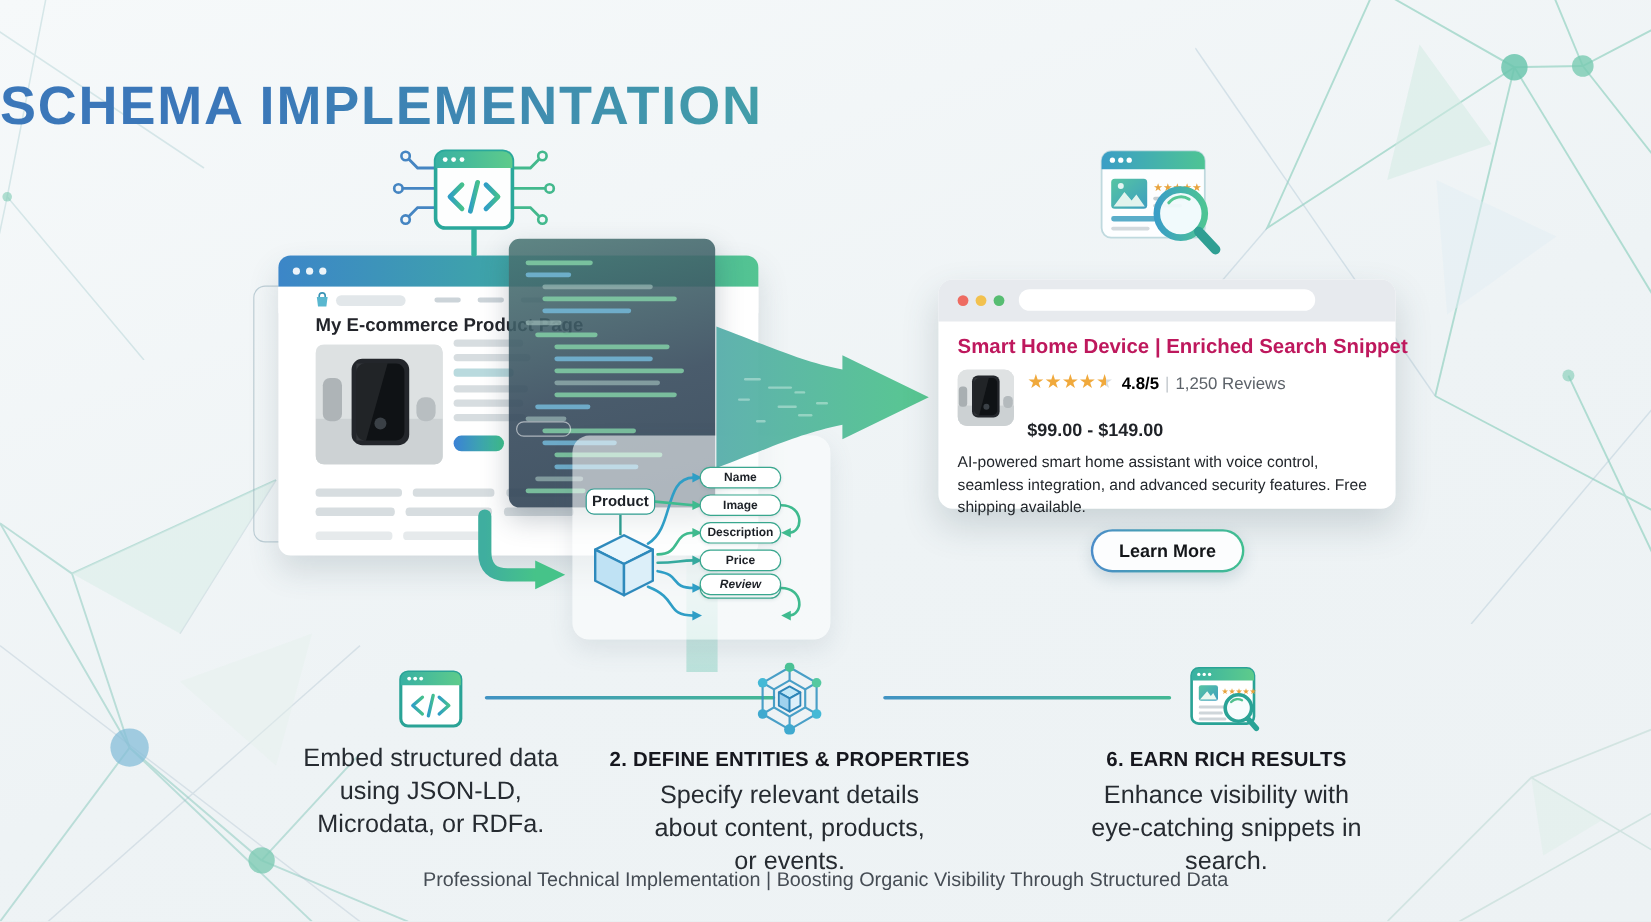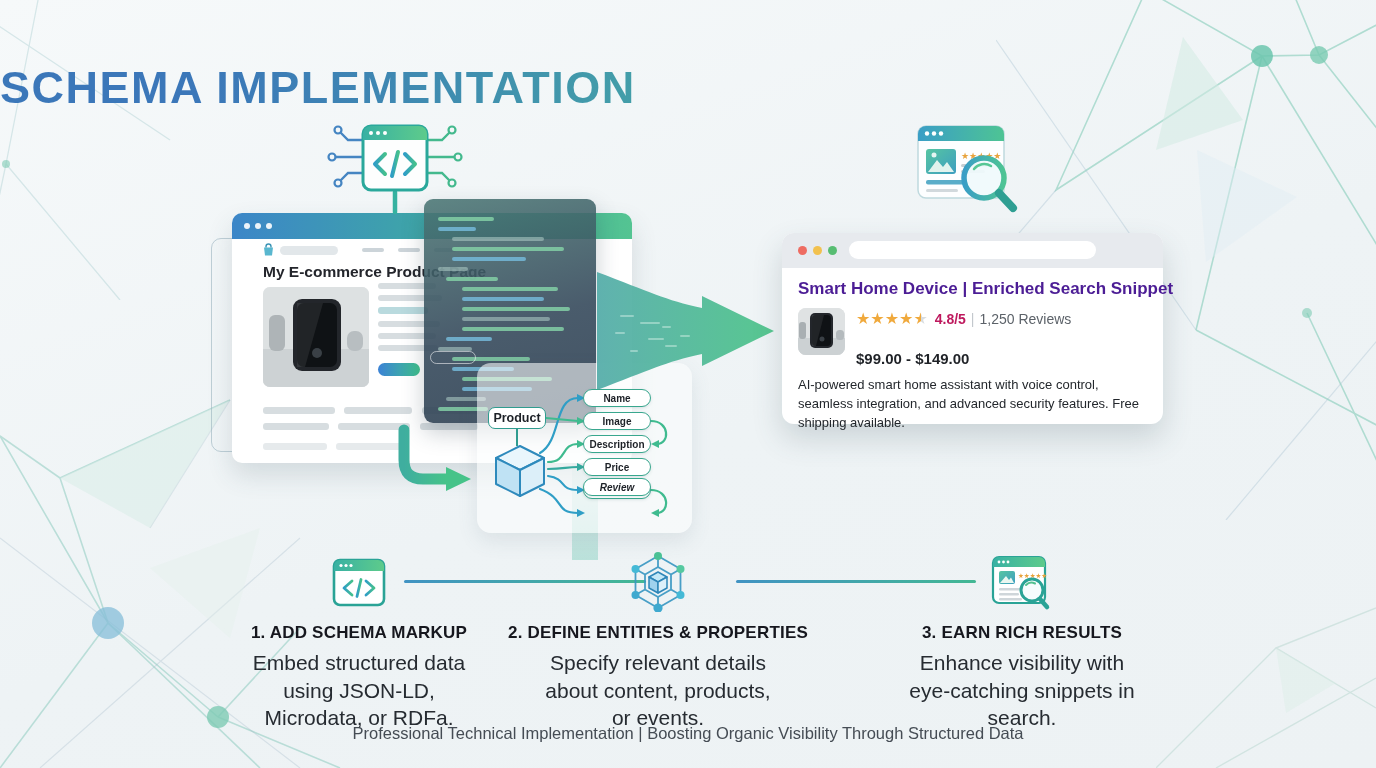--- a/index.html
+++ b/index.html
@@ -71,30 +71,30 @@
   
   .overlay{left:0;top:0;z-index:4;pointer-events:none;}
 
   
   .serp-card{left:782px;top:233px;width:381px;height:191px;background:#fff;border-radius:12px;z-index:5;
     box-shadow:0 14px 30px rgba(60,85,95,.2);}
   .serp-chrome{height:35px;background:#e7eaee;border-radius:12px 12px 0 0;position:relative;}
   .serp-chrome .dot{position:absolute;top:13px;width:9px;height:9px;border-radius:50%;}
   .serp-chrome .pillbar{position:absolute;left:67px;top:8px;width:247px;height:18px;background:#fff;border-radius:9px;}
   .serp-body{padding:11px 16px 0 16px;}
-  .serp-title{font-size:17px;font-weight:700;color:#4c1d95;white-space:nowrap;}
+  .serp-title{font-size:17px;font-weight:700;color:#be185d;white-space:nowrap;}
   .serp-row{display:flex;margin-top:9px;}
   .serp-thumb{width:47px;height:47px;border-radius:8px;overflow:hidden;flex:none;
     background:linear-gradient(150deg,#e4e7e8,#c8cdd0);}
   .serp-stats{margin-left:11px;padding-top:2px;}
   .stars-line{display:flex;align-items:center;gap:5px;}
   .star{font-size:16px;line-height:1;color:#f0a93c;}
   .star.half{background:linear-gradient(90deg,#f0a93c 55%,#d8dcdf 55%);
     -webkit-background-clip:text;background-clip:text;color:transparent;}
-  .rating{font-size:14px;font-weight:700;color:#be185d;margin-left:2px;}
+  .rating{font-size:14px;font-weight:700;color:#000000;margin-left:2px;}
   .sep{color:#c3c8cd;font-size:14px;}
   .reviews{font-size:14px;color:#5c6269;}
   .price{font-size:15px;font-weight:700;color:#1f2227;margin-top:22px;}
   .serp-desc{margin-top:9px;font-size:13px;line-height:1.45;color:#23272c;width:351px;}
 
   
   .cta{left:909px;top:441px;width:128px;height:36px;border-radius:19px;padding:2px;border:none;cursor:pointer;
     background:linear-gradient(90deg,#4b8cc9,#40bf90);box-shadow:0 5px 12px rgba(70,110,130,.2);z-index:5;}
   .cta-inner{width:100%;height:100%;border-radius:17px;background:#fcfdfe;display:flex;align-items:center;
     justify-content:center;font-size:15px;font-weight:700;color:#14161a;font-family:"Liberation Sans",sans-serif;}
@@ -431,40 +431,42 @@
             <span class="sep">|</span>
             <span class="reviews">1,250 Reviews</span>
           </div>
           <div class="price">$99.00 - $149.00</div>
         </div>
       </div>
       <div class="serp-desc">AI-powered smart home assistant with voice control, seamless integration, and advanced security features. Free shipping available.</div>
     </div>
   </div>
 
+  <button class="abs cta">
+    <span class="cta-inner">Learn More</span>
+  </button>
 
   <div class="abs conn conn1"></div>
   <div class="abs conn conn2"></div>
 
   <div class="abs step step1">
     <div class="icon-slot">
       <svg width="58" height="54" viewBox="0 0 58 54">
         <rect x="4" y="5" width="50" height="45" rx="6" fill="#fff" stroke="#2aa396" stroke-width="2.6"></rect>
         <path d="M4,11 a6,6 0 0 1 6,-6 h38 a6,6 0 0 1 6,6 v5 h-50 z" fill="url(#hg1)"></path>
         <circle cx="11" cy="10.5" r="1.6" fill="#fff"></circle>
           <circle cx="16" cy="10.5" r="1.6" fill="#fff"></circle>
           <circle cx="21" cy="10.5" r="1.6" fill="#fff"></circle>
         <g stroke="url(#hg2)" stroke-width="2.8" fill="none" stroke-linecap="round" stroke-linejoin="round">
           <polyline points="22,26 14,33 22,40"></polyline>
             <polyline points="36,26 44,33 36,40"></polyline>
             <path d="M31,24.5 L27,41.5"></path>
         </g>
       </svg>
     </div>
-    <div class="step-title">1. ADD SCHEMA MARKUP</div>
     <div class="step-desc">Embed structured data using JSON-LD, Microdata, or RDFa.</div>
   </div>
 
   <div class="abs step step2">
     <div class="icon-slot">
       <svg width="60" height="60" viewBox="0 0 60 60">
         <g stroke="#3796c2" stroke-width="1.8" fill="none" opacity=".9">
           <polygon points="30,4 52.5,17 52.5,43 30,56 7.5,43 7.5,17"></polygon>
           <polygon points="30,15 43,22.5 43,37.5 30,45 17,37.5 17,22.5"></polygon>
           <path d="M30,4 L30,15"></path>
@@ -503,19 +505,19 @@
         <polygon points="9,30 15,23 18,27 20,24.5 23,30" fill="#eaf7f0"></polygon>
         <text x="27" y="25" font-size="6.5" fill="#e8a33d">★★★★★</text>
         <rect x="8" y="35" width="26" height="2.5" rx="1.2" fill="#cfd6da"></rect>
         <rect x="8" y="40" width="20" height="2.5" rx="1.2" fill="#cfd6da"></rect>
         <rect x="8" y="45" width="23" height="2.5" rx="1.2" fill="#cfd6da"></rect>
         <circle cx="41" cy="37" r="11" fill="rgba(245,252,253,.92)" stroke="#2aa396" stroke-width="3"></circle>
         <path d="M35,32 a7.5,7.5 0 0 1 9,-1.5" stroke="#52c08f" stroke-width="2" fill="none" stroke-linecap="round"></path>
         <path d="M49,46 L56,54" stroke="#2aa396" stroke-width="4.5" stroke-linecap="round"></path>
       </svg>
     </div>
-    <div class="step-title">3. EARN RICH RESULTS</div>
+    <div class="step-title">6. EARN RICH RESULTS</div>
     <div class="step-desc">Enhance visibility with eye-catching snippets in search.</div>
   </div>
 
   <div class="abs footer-text">Professional Technical Implementation | Boosting Organic Visibility Through Structured Data</div>
 
 </div>
 
 </body></html>

